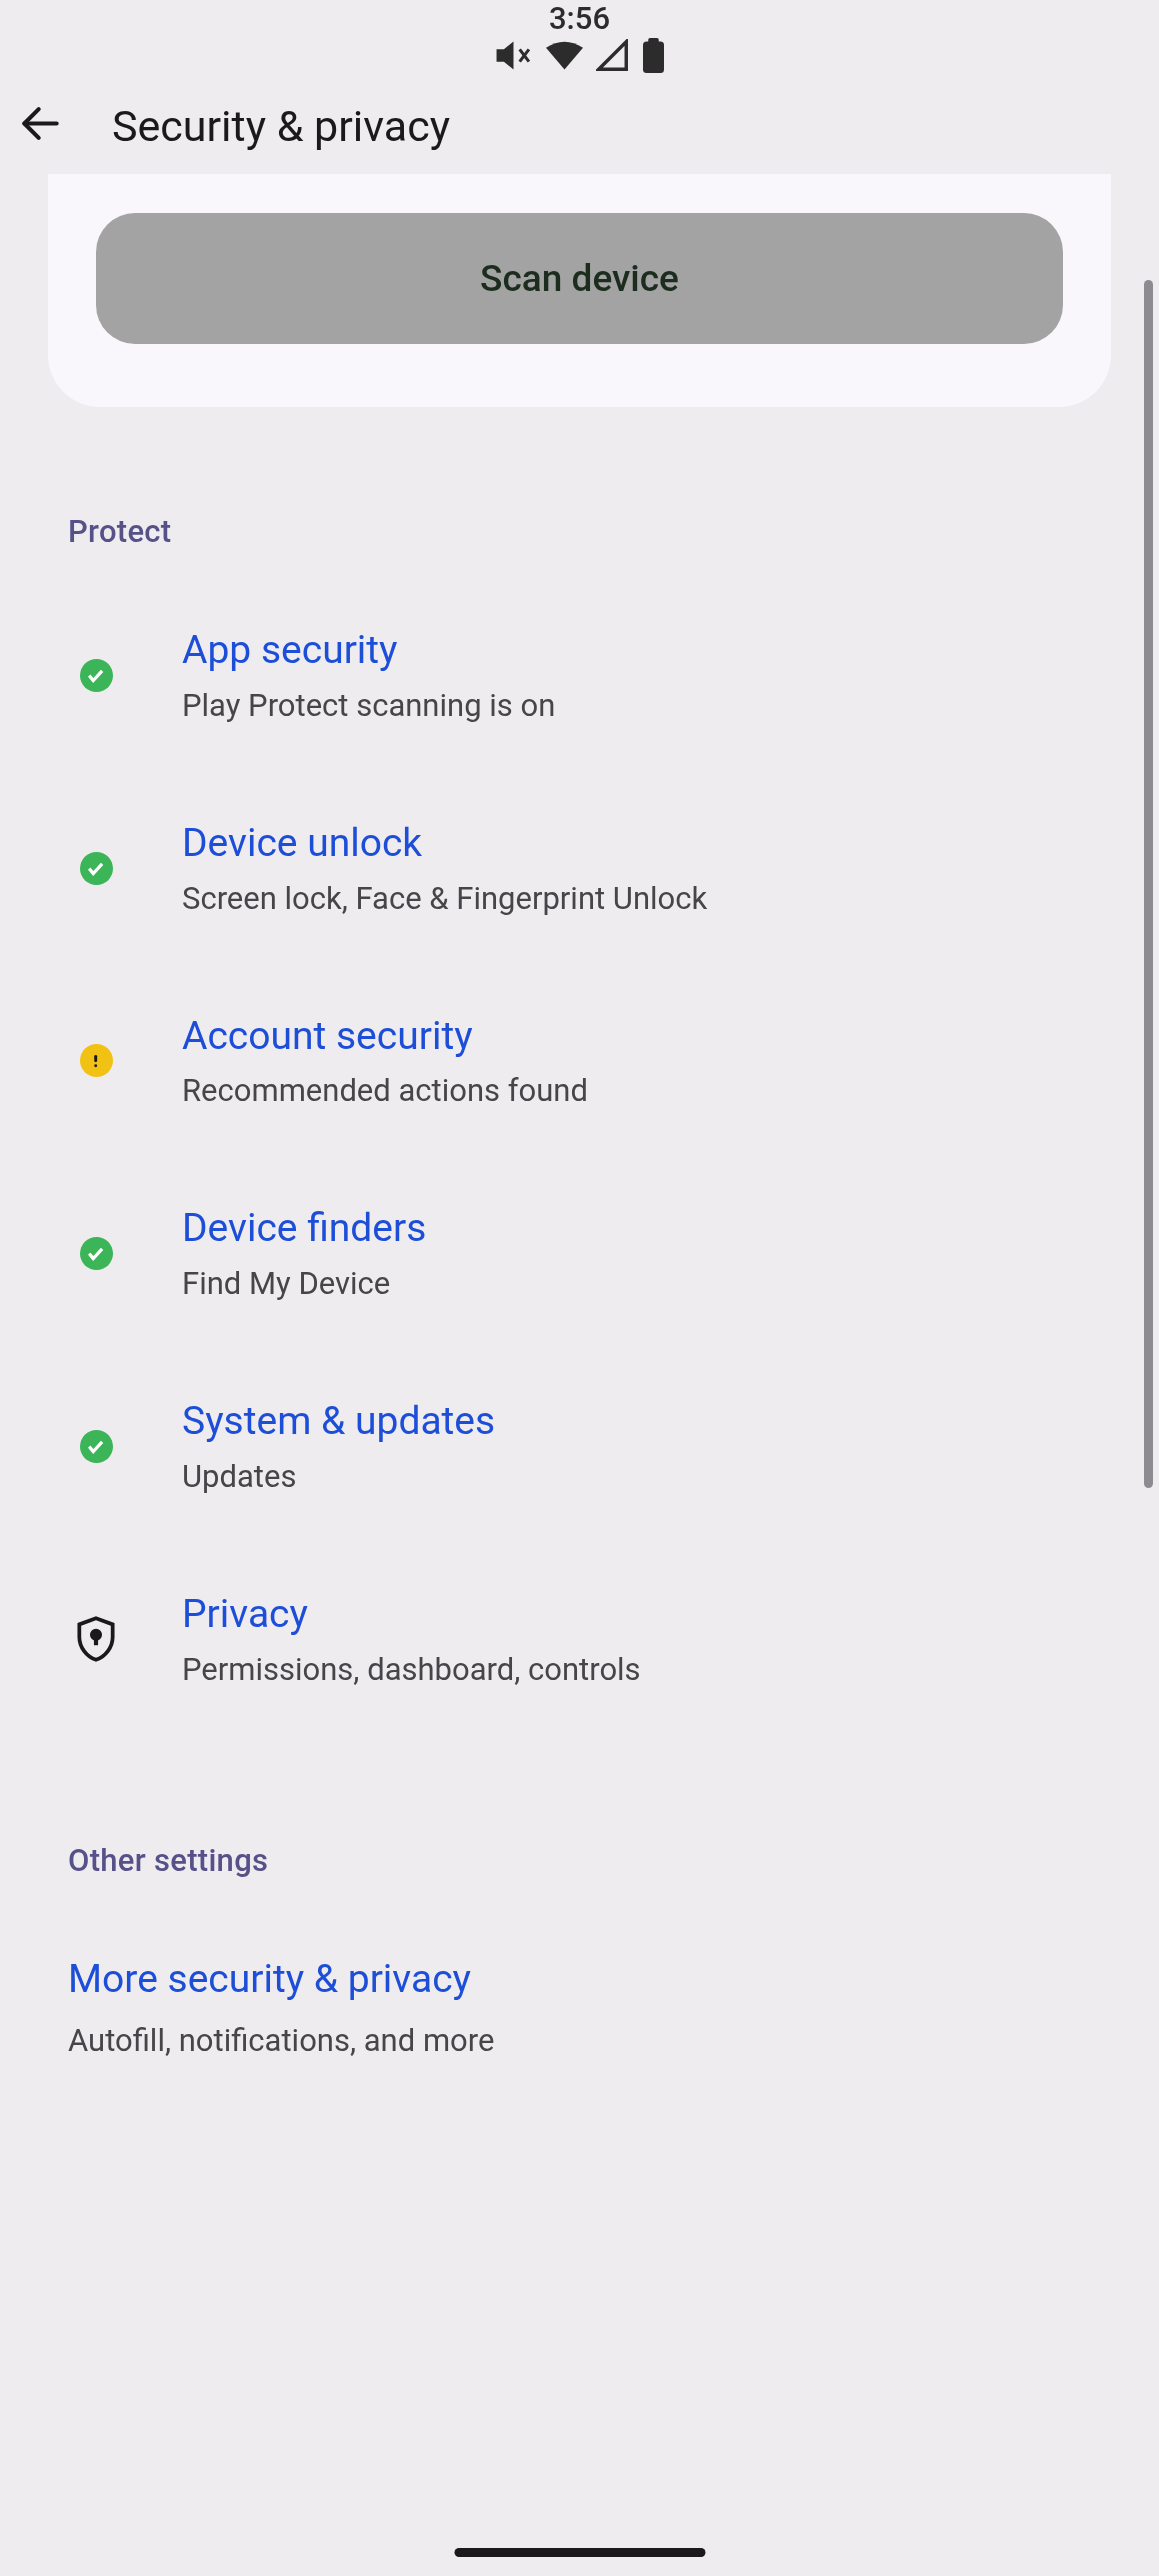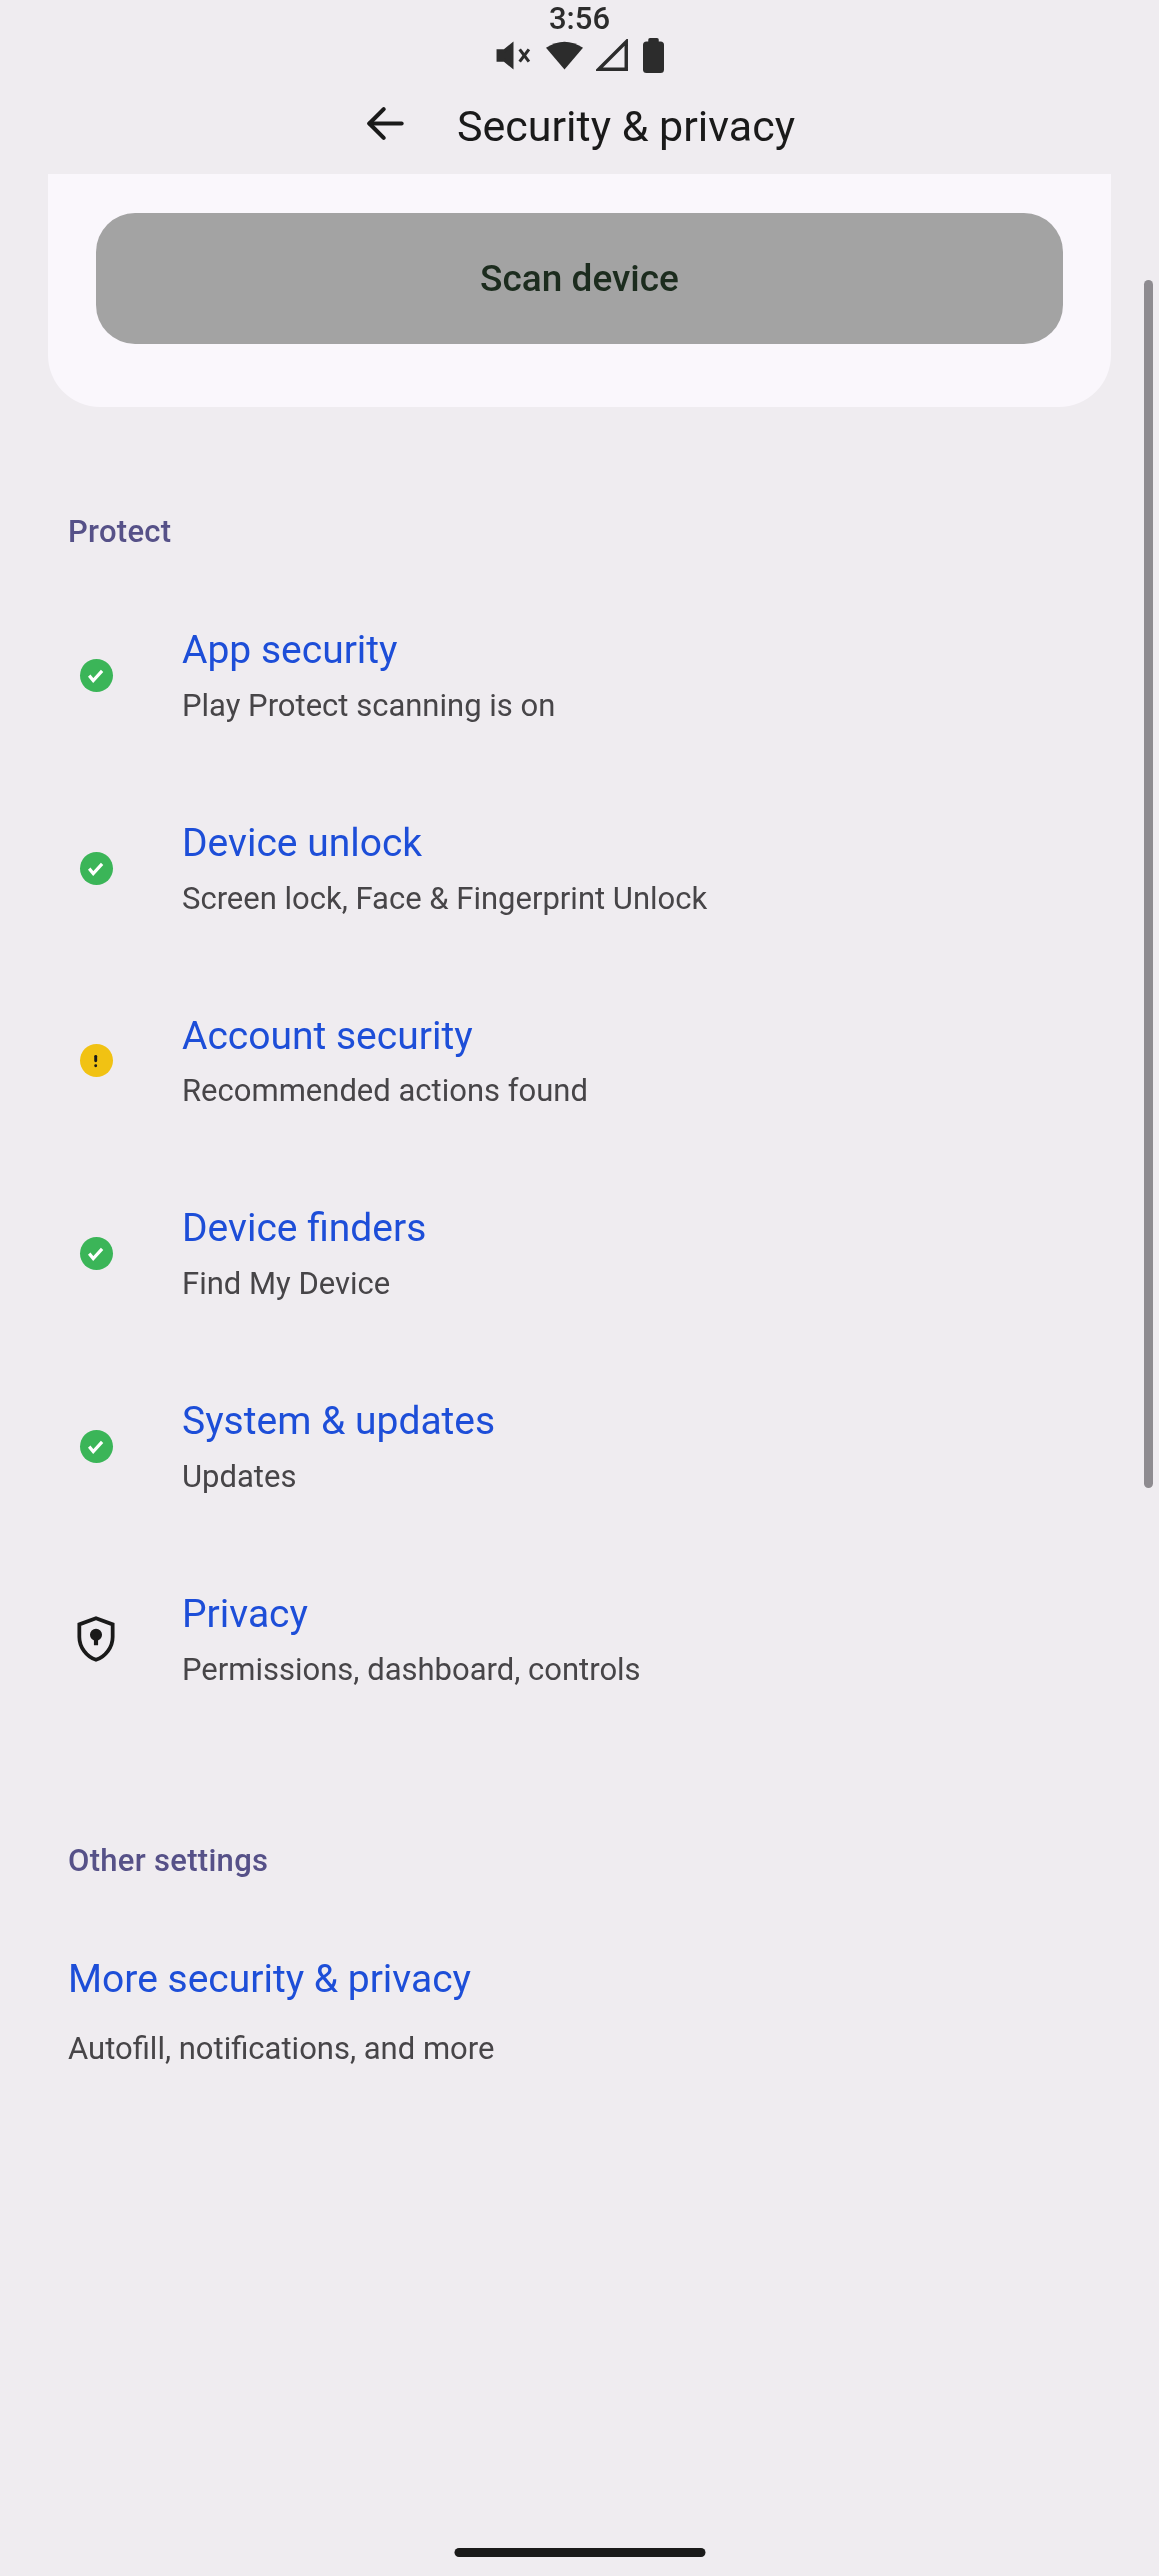--- a/index.html
+++ b/index.html
@@ -29,21 +29,20 @@
       display: flex;
       align-items: center;
       gap: 13.5px;
     }
     .header {
       height: 97px;
       display: flex;
       align-items: center;
       padding: 0 19px;
       gap: 50px;
-      justify-content: center;
     }
     .header-title {
       font-size: 43px;
       font-weight: 400;
       color: #1a1a1a;
     }
     .card {
       margin: 0 48px;
       background: #faf7fc;
       border-radius: 0 0 52px 52px;
@@ -73,21 +72,21 @@
       align-items: center;
       padding: 48px 68px;
       gap: 58px;
       cursor: pointer;
     }
     .list-item-noicon {
       display: flex;
       flex-direction: column;
       padding: 48px 68px;
       cursor: pointer;
-      gap: 18px;
+      gap: 10px;
     }
     .item-icon {
       flex-shrink: 0;
       width: 56px;
       height: 56px;
       display: flex;
       align-items: center;
       justify-content: center;
     }
     .item-text {

